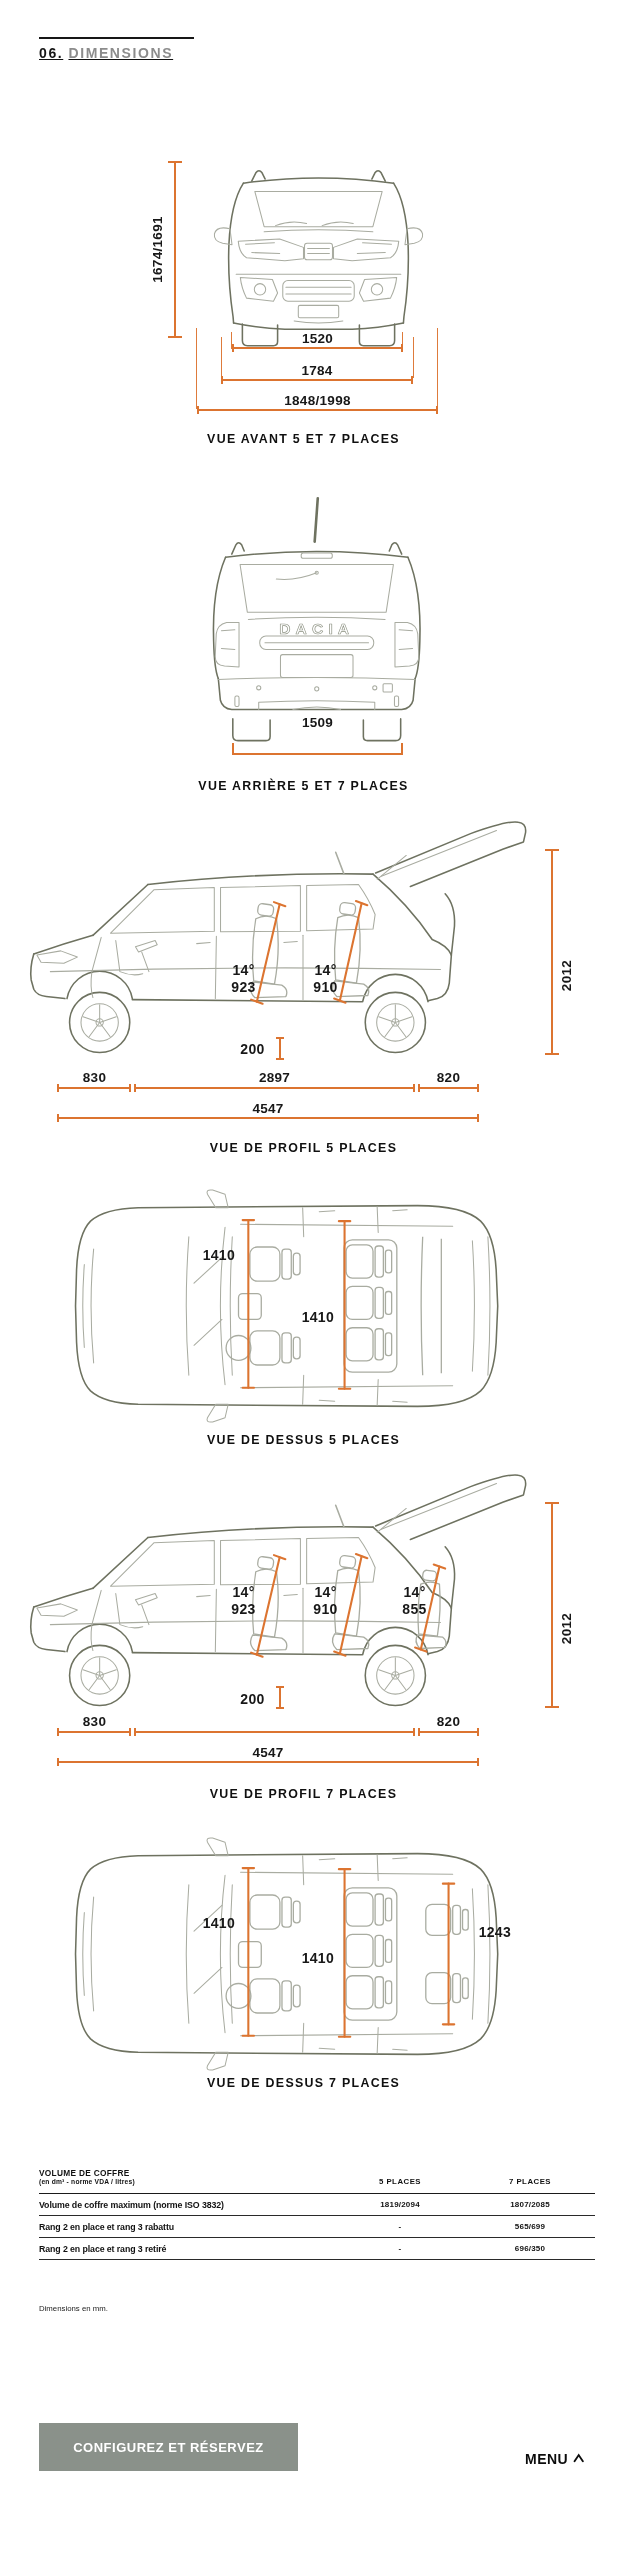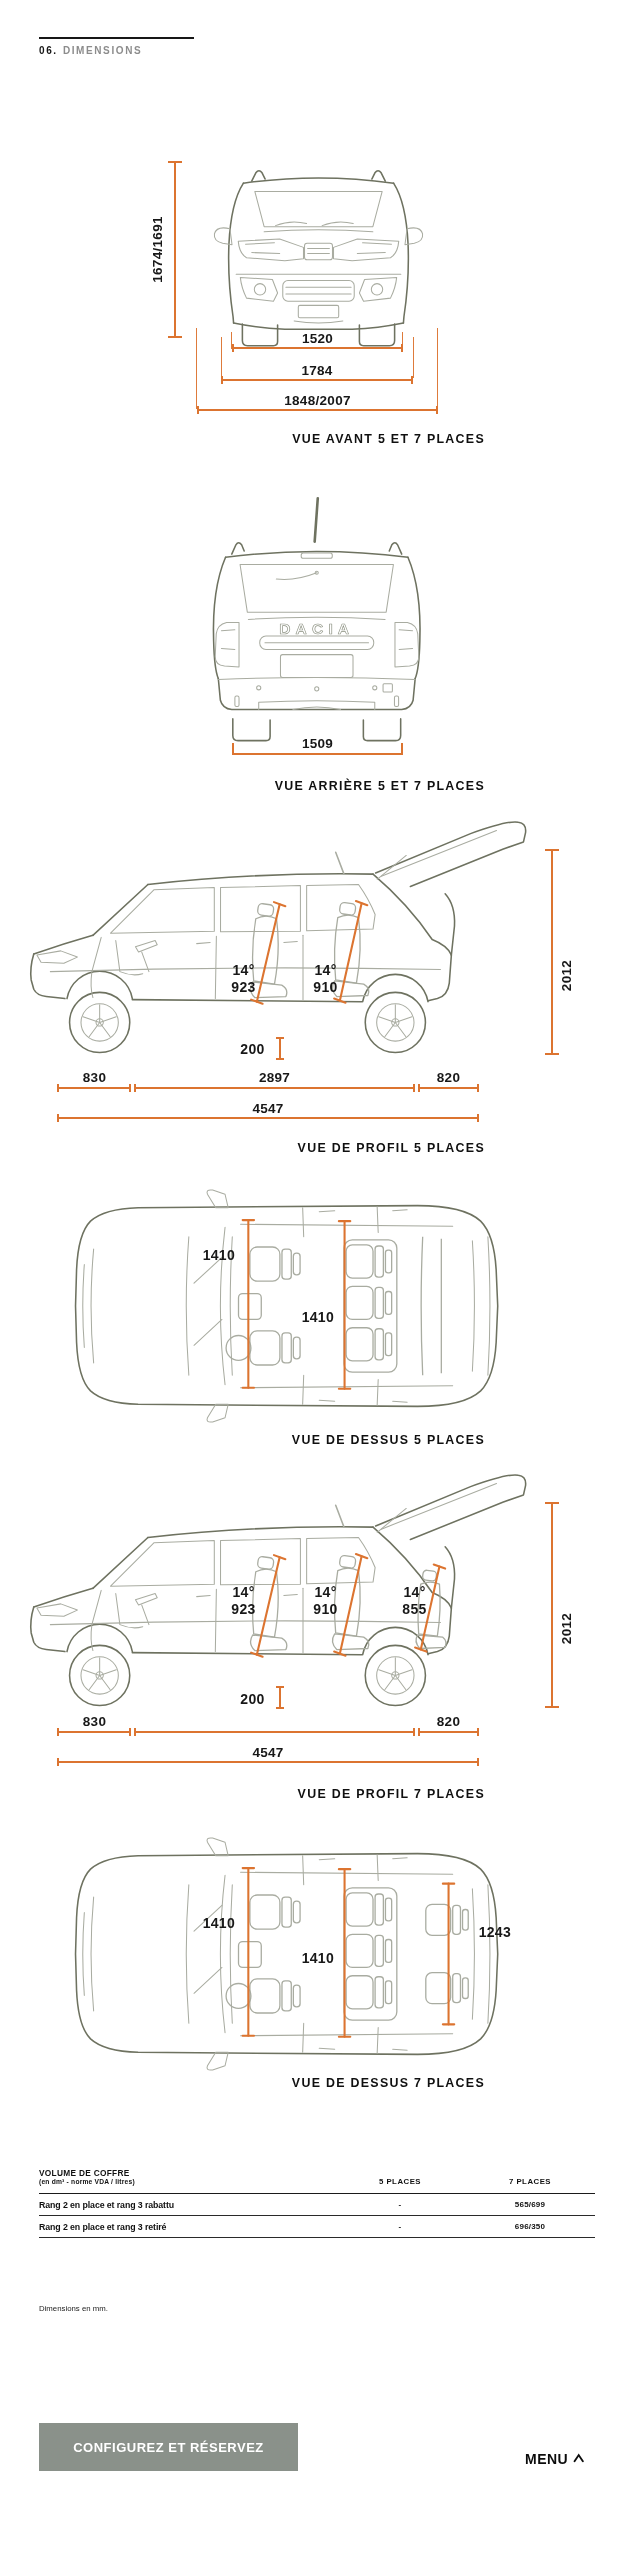--- a/index.html
+++ b/index.html
@@ -1,25 +1,25 @@
 <!DOCTYPE html>
 <html style="--accent: #DC7430; --outline: #6E7260; --outline-light: #A9ACA1; --cta: #8A918A; --title-gray: #8C8C8C;font-size:8.3px"><head>
 <meta charset="utf-8">
 <style>
   html,body{margin:0;padding:0;background:#fff;}
   .page{position:relative;width:622px;height:2576px;background:#ffffff;overflow:hidden;
         font-family:"Liberation Sans",sans-serif;color:#111;}
   .abs{position:absolute;}
   
   .rule{position:absolute;left:39px;top:37px;width:155px;height:2.1px;background:#161616;}
-  .h1{position:absolute;left:39px;top:45px;font-size:10px;font-weight:bold;letter-spacing:1.6px;white-space:nowrap;}
+  .h1{position:absolute;left:39px;top:45px;font-size:14px;font-weight:bold;letter-spacing:1.6px;white-space:nowrap;text-decoration:underline;}
   .h1 .num{color:#161616;}
   .h1 .ttl{color:var(--title-gray,#8C8C8C);margin-left:5.2px;}
   
-  .caption{position:absolute;left:122px;width:363px;text-align:right;font-size:12.4px;font-weight:bold;
+  .caption{position:absolute;left:122px;width:363px;text-align:center;font-size:12.4px;font-weight:bold;
            letter-spacing:1.3px;color:#101010;white-space:nowrap;}
   .dim-num{position:absolute;font-size:13.5px;font-weight:bold;color:#181818;text-align:center;letter-spacing:0.3px;white-space:nowrap;}
   .dim-num.sm{font-size:14px;}
   .rot{transform:rotate(-90deg);transform-origin:center center;}
   
   .hdim{position:absolute;height:1.6px;background:var(--accent,#DC7430);}
   .hdim::before,.hdim::after{content:'';position:absolute;width:1.6px;height:8.3px;top:-3.4px;background:var(--accent,#DC7430);}
   .hdim::before{left:0;} .hdim::after{right:0;}
   .hdim.tick-up::before,.hdim.tick-up::after{height:12.4px;top:-10.4px;}
   .vdim{position:absolute;width:1.6px;background:var(--accent,#DC7430);}
@@ -109,21 +109,21 @@
   <div class="ext" style="left:413px;top:337px;height:41px"></div>
   <div class="ext" style="left:196px;top:328px;height:81px"></div>
   <div class="ext" style="left:437px;top:328px;height:81px"></div>
 
   <div class="dim-num" style="left:232px;top:331px;width:171px">1520</div>
   <div class="hdim" style="left:232px;top:347px;width:171px"></div>
 
   <div class="dim-num" style="left:221px;top:363px;width:192px">1784</div>
   <div class="hdim" style="left:221px;top:379px;width:192px"></div>
 
-  <div class="dim-num" style="left:197px;top:393px;width:241px">1848/2007</div>
+  <div class="dim-num" style="left:197px;top:393px;width:241px">1848/1998</div>
   <div class="hdim" style="left:197px;top:409px;width:241px"></div>
 
   <div class="caption" style="top:432px">VUE AVANT 5 ET 7 PLACES</div>
 
   <svg class="abs" style="left:181px;top:495px" width="272" height="254" viewBox="0 0 525 490">
     <g class="car" fill="none" stroke-width="3" stroke-linecap="round" stroke-linejoin="round">
       <path d="M264,6 L258,90" stroke-width="5"></path>
       <path d="M86,120 Q262,98 438,120"></path>
       <path d="M98,114 L106,96 Q111,88 117,96 L122,108"></path>
       <path d="M426,114 L418,96 Q413,88 407,96 L402,108"></path>
@@ -153,21 +153,21 @@
         <circle cx="262" cy="374" r="4"></circle>
         <circle cx="374" cy="372" r="4"></circle>
       <rect x="390" y="364" width="18" height="16" rx="2"></rect>
       <rect x="104" y="388" width="8" height="20" rx="3"></rect>
         <rect x="412" y="388" width="8" height="20" rx="3"></rect>
       <path d="M150,414 L150,400 Q262,394 374,400 L374,414"></path>
       <path d="M216,414 Q262,404 308,414"></path>
       <text x="262" y="268" class="badge">DACIA</text>
     </g>
   </svg>
-  <div class="dim-num" style="left:232px;top:736px;width:171px">1509</div>
+  <div class="dim-num" style="left:232px;top:715px;width:171px">1509</div>
   <div class="hdim tick-up" style="left:232px;top:753px;width:171px"></div>
   <div class="caption" style="top:779px">VUE ARRIÈRE 5 ET 7 PLACES</div>
 
   <svg class="abs" style="left:13px;top:816px" width="552" height="249" viewBox="0 0 1060 480">
     <g class="car" fill="none" stroke-width="3" stroke-linecap="round" stroke-linejoin="round">
       <path d="M38,266 Q30,292 33,316 L38,334 Q44,346 62,348 L98,352"></path>
       <path d="M102,352 a64,64 0 0 1 126,0"></path>
       <path d="M228,354 L670,358"></path>
       <path d="M672,358 a64,64 0 0 1 126,0"></path>
       <path d="M798,356 L816,352 Q836,346 839,322 L843,268"></path>
@@ -474,20 +474,25 @@
   <div class="vtable">
     <div class="vrow vhead">
       <div>
         <div class="tt">VOLUME DE COFFRE</div>
         <div class="st">(en dm³ - norme VDA / litres)</div>
       </div>
       <div class="col">5 PLACES</div>
       <div class="col">7 PLACES</div>
     </div>
     <div class="vrow vr">
+      <div class="lab">Volume de coffre maximum (norme ISO 3832)</div>
+      <div class="val">1819/2094</div>
+      <div class="val">1807/2085</div>
+    </div>
+    <div class="vrow vr">
       <div class="lab">Rang 2 en place et rang 3 rabattu</div>
       <div class="val">-</div>
       <div class="val">565/699</div>
     </div>
     <div class="vrow vr">
       <div class="lab">Rang 2 en place et rang 3 retiré</div>
       <div class="val">-</div>
       <div class="val">696/350</div>
     </div>
   </div>

